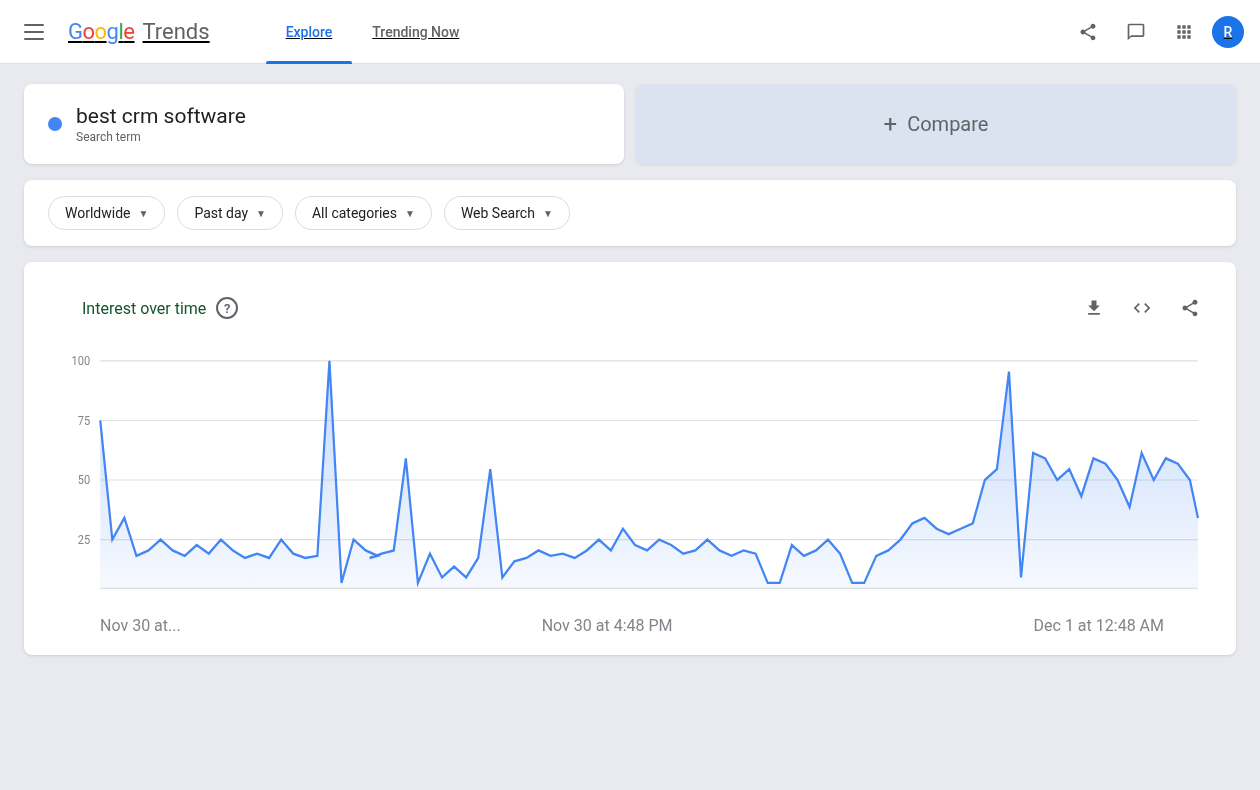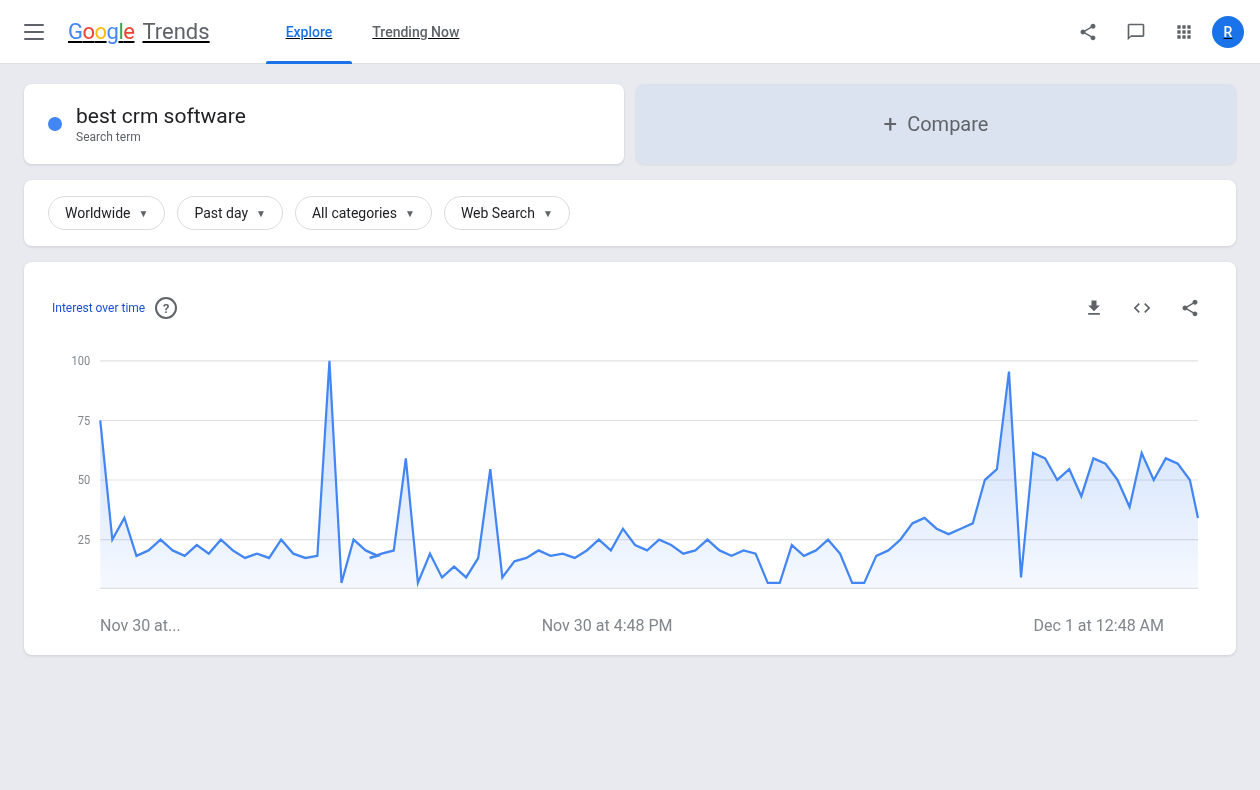--- a/index.html
+++ b/index.html
@@ -228,23 +228,24 @@
       align-items: center;
       justify-content: space-between;
       margin-bottom: 24px;
     }
     .chart-title-row {
       display: flex;
       align-items: center;
       gap: 10px;
     }
     .chart-title {
-      font-size: 12px;
+      font-size: 16px;
       font-weight: 400;
-      color: #1d4ed8;
+      color: #14532d;
+      margin-left: 30px;
     }
     .help-icon {
       width: 22px;
       height: 22px;
       border-radius: 50%;
       border: 2px solid #5f6368;
       color: #5f6368;
       font-size: 13px;
       font-weight: 600;
       display: flex;

